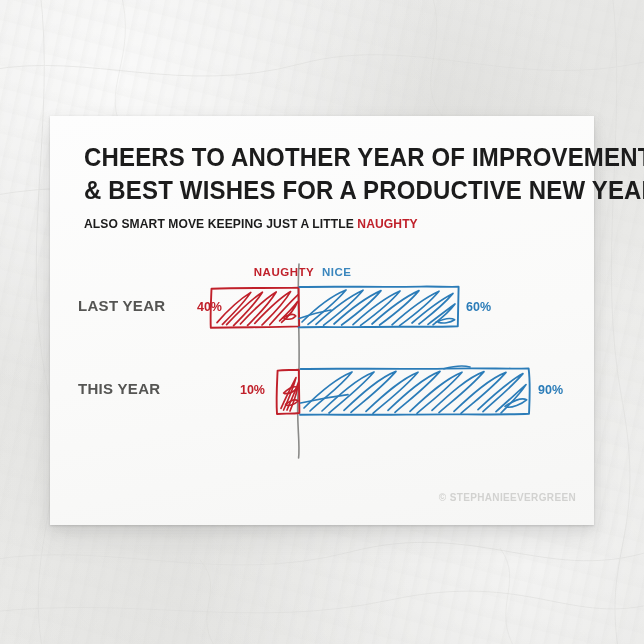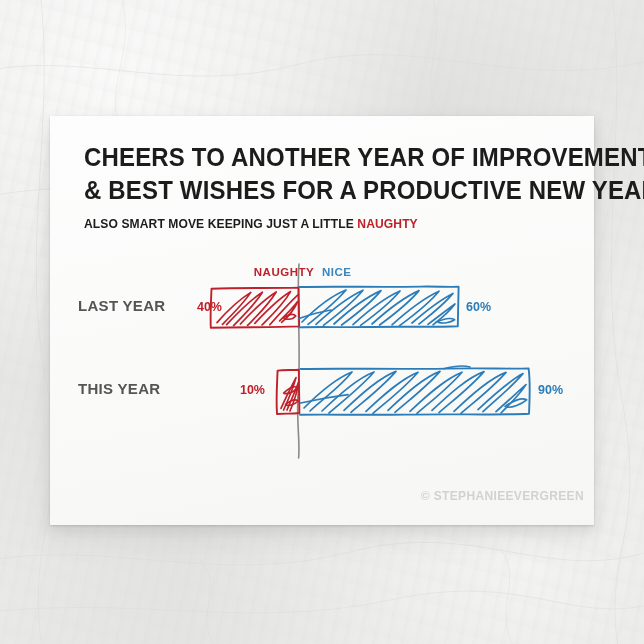--- a/index.html
+++ b/index.html
@@ -145,25 +145,25 @@
   .sketch-blue  { fill: none; stroke: #2b7cb8; stroke-width: 1.9;
                   stroke-linecap: round; stroke-linejoin: round; }
   .sketch-blue-f{ fill: none; stroke: #2b7cb8; stroke-width: 1.7;
                   stroke-linecap: round; stroke-linejoin: round; }
   .axis-line    { fill: none; stroke: #8a8a88; stroke-width: 1.6;
                   stroke-linecap: round; }
 
   
   #attribution {
     position: absolute;
-    right: 10px;
+    right: 18px;
     bottom: 22px;
     font-family: "Liberation Sans Narrow", "Liberation Sans", sans-serif;
     font-weight: bold;
-    font-size: 12px;
+    font-size: 10px;
     letter-spacing: 0.35px;
     color: #d2d2d0;
     white-space: nowrap;
   }
 </style>
 </head>
 <body>
 
 <div id="backdrop">
   <svg class="veins" width="644" height="644" viewBox="0 0 644 644">

